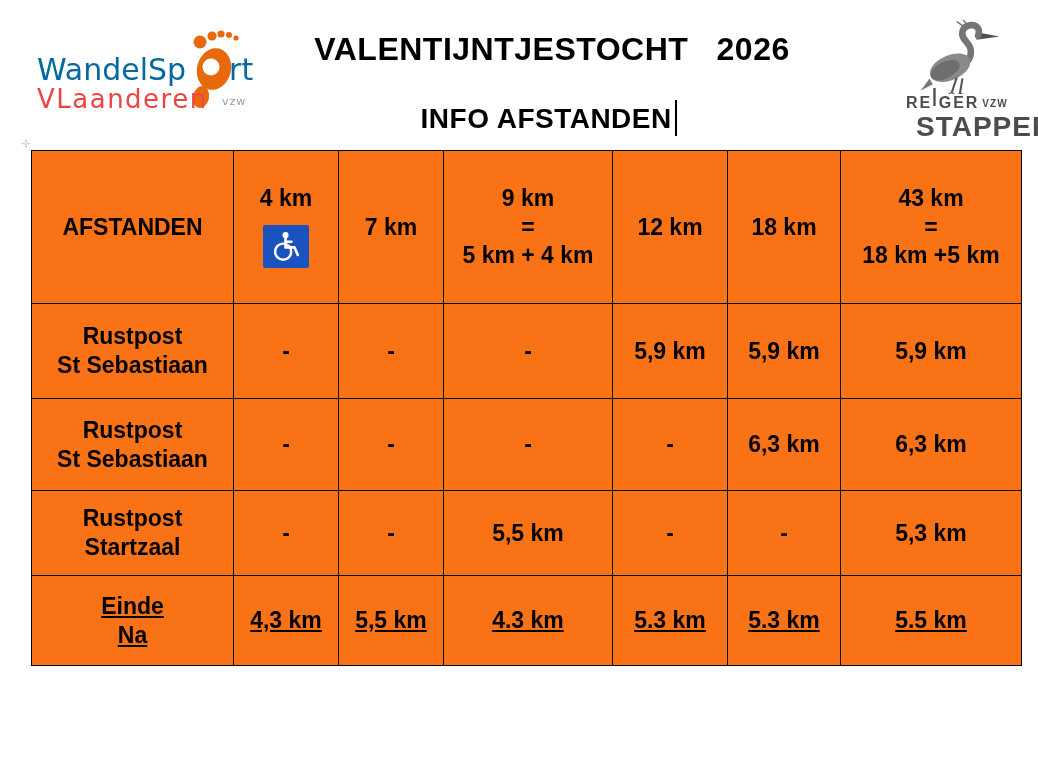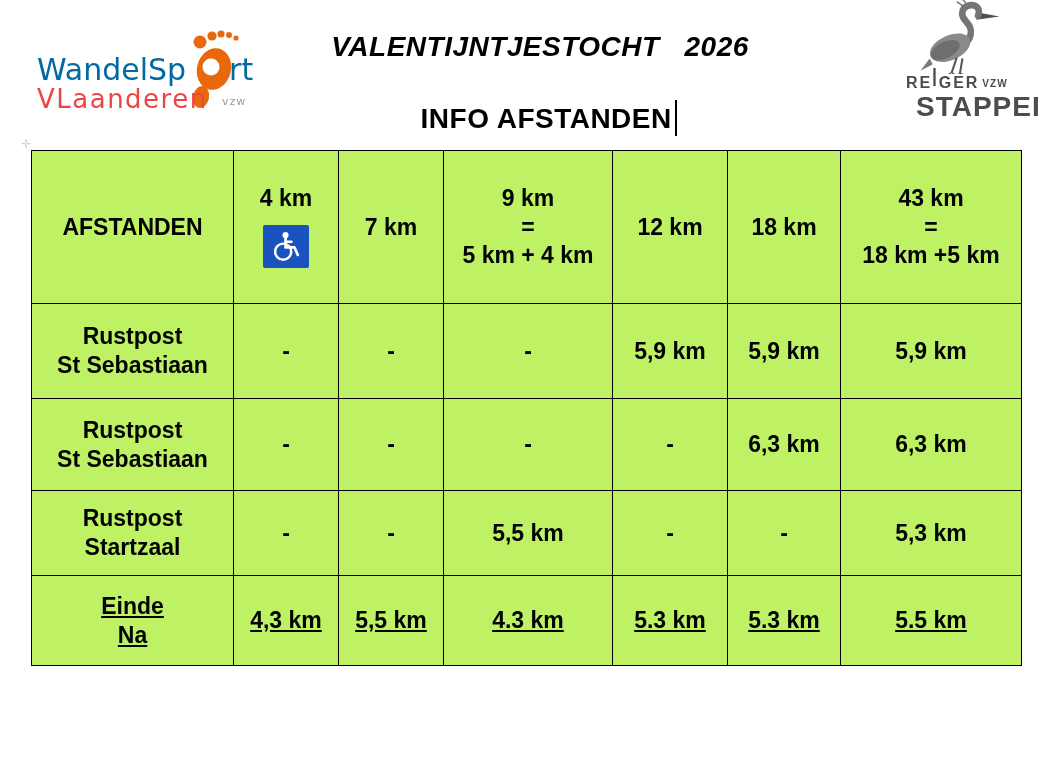--- a/index.html
+++ b/index.html
@@ -5,53 +5,53 @@
   html,body{margin:0;padding:0;}
   body{
     width:1038px;height:762px;position:relative;overflow:hidden;
     background:#ffffff;color:#000;
     font-family:"Liberation Sans", sans-serif;
   }
 
   
   .title-band{position:absolute;left:60px;top:0;width:960px;text-align:center;}
   .title-line1{
-    position:absolute;left:0;top:31px;width:100%;
-    font-size:28px;font-weight:700;letter-spacing:.5px;white-space:pre;font-style:italic;
+    position:absolute;left:12px;top:31px;width:100%;
+    font-size:32px;font-weight:700;letter-spacing:.5px;white-space:pre;
   }
   .title-line2-wrap{position:absolute;left:0;top:82px;width:100%;white-space:pre;}
   .title-line2{font-size:28px;font-weight:700;letter-spacing:.5px;}
   .caret{display:inline-block;width:2.5px;height:36px;background:#000;margin-left:3px;vertical-align:-8px;}
 
   
   .logo-ws{position:absolute;left:30px;top:38px;width:250px;height:85px;font-family:"DejaVu Sans",sans-serif;}
   .ws-line1{position:absolute;left:7px;top:14px;display:flex;align-items:flex-start;font-size:30px;font-weight:400;}
   .ws-foot{margin-top:-23px;margin-left:1px;}
   .ws-suffix{margin-left:-18px;}
   .ws-line2{position:absolute;left:7px;top:46px;font-size:26px;letter-spacing:1.5px;color:#ef4444;}
   .ws-vzw{position:absolute;left:192px;top:57px;font-size:11px;color:#9a9a9a;letter-spacing:1px;}
 
   
-  .logo-rs{position:absolute;left:890px;top:0;width:140px;height:120px;}
+  .logo-rs{position:absolute;left:890px;top:20px;width:140px;height:120px;}
   .rs-bird{margin-left:22px;display:block;}
   .rs-line1{position:absolute;left:16px;top:74px;font-size:16px;font-weight:700;letter-spacing:2px;white-space:nowrap;}
   .rs-tall-i{display:inline-block;transform:scaleY(1.6);transform-origin:center bottom;}
   .rs-vzw{font-size:10px;letter-spacing:1px;margin-left:3px;vertical-align:1px;}
   .rs-line2{position:absolute;left:26px;top:91px;font-size:28px;font-weight:700;letter-spacing:1px;white-space:nowrap;}
 
   
   .table-handle{position:absolute;left:21px;top:139px;width:10px;height:10px;color:#cfcfcf;font-size:12px;line-height:10px;}
   table.distances{
     position:absolute;left:31px;top:150px;width:990px;
     border-collapse:collapse;table-layout:fixed;
   }
   .distances td{
     border:1.5px solid #000;text-align:center;vertical-align:middle;
     font-weight:700;font-size:23px;line-height:1.25;padding:0;
-    background:#bef264;
+    background:#f97316;
   }
   .r-head{height:153px;}
   .r-1{height:95px;} .r-2{height:92px;} .r-3{height:85px;} .r-4{height:90px;text-decoration:underline;} .r-5{height:87px;}
   .cell-line{display:block;}
   .wc-box{
     display:inline-flex;align-items:center;justify-content:center;
     width:46px;height:43px;margin-top:12px;border-radius:2px;
   }
 </style>
 </head>

